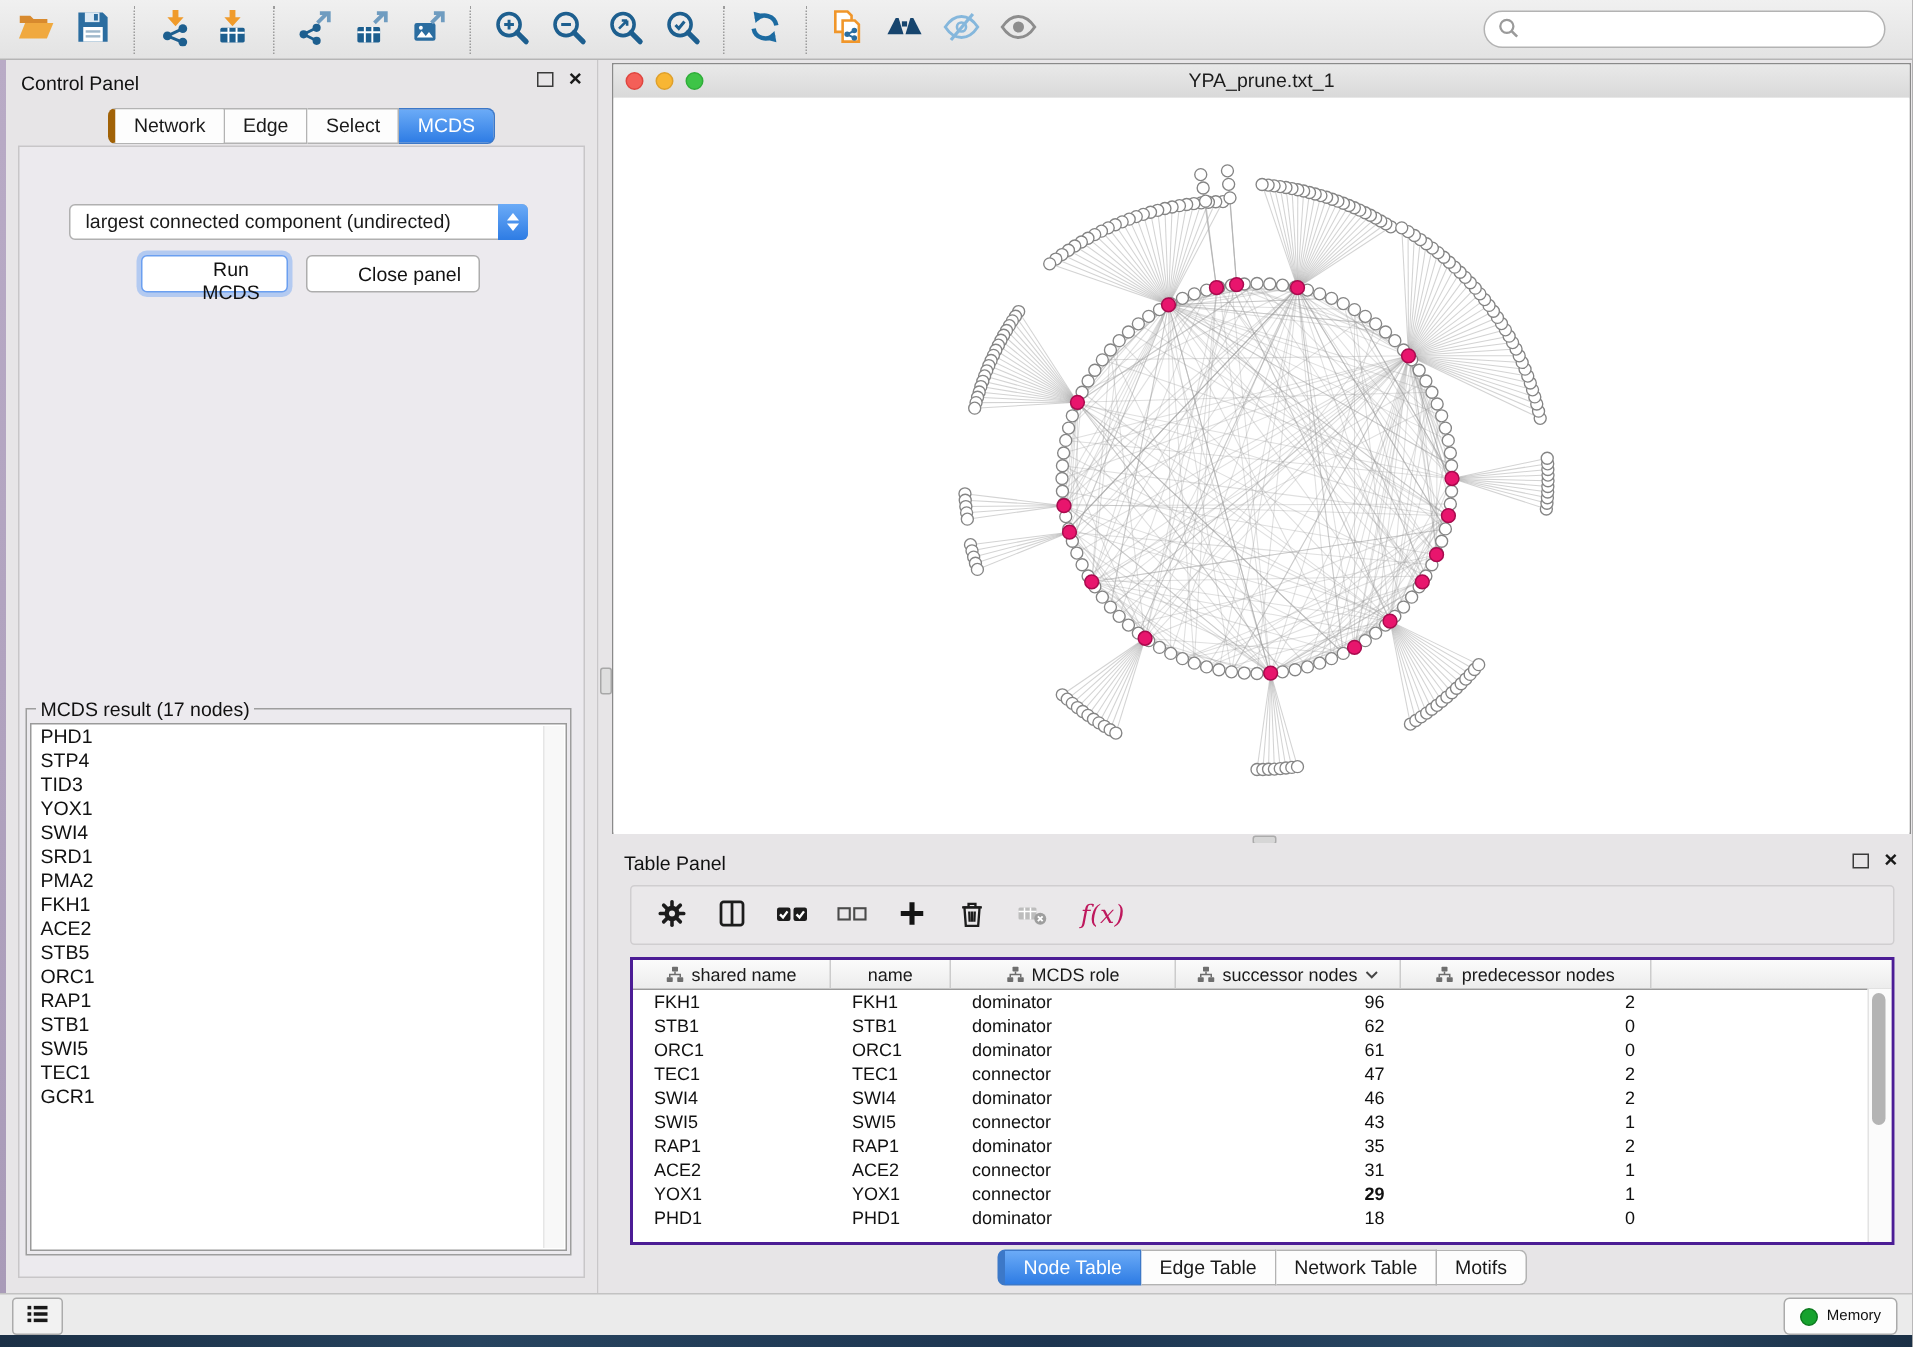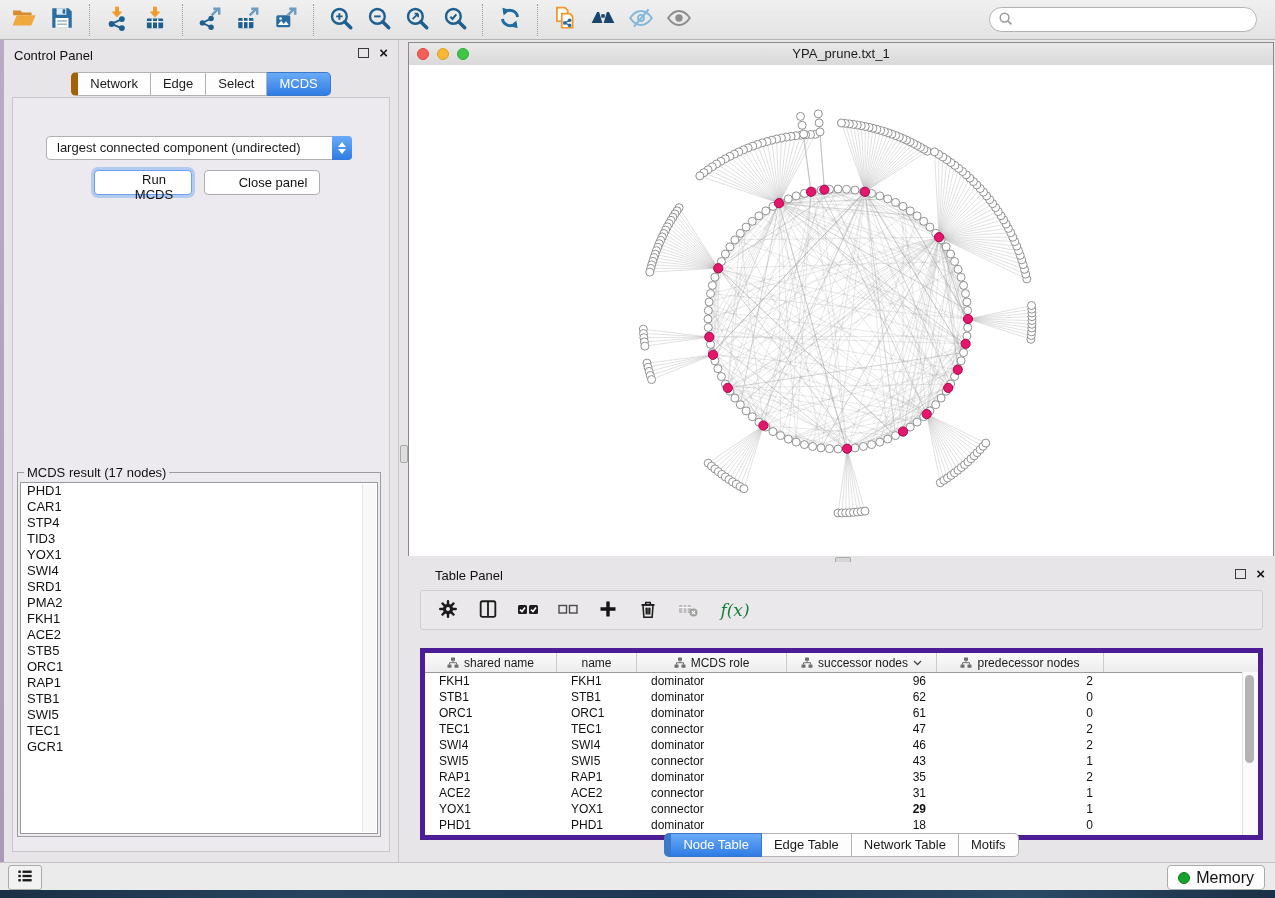--- a/index.html
+++ b/index.html
@@ -24,21 +24,21 @@
   
   .cpanel{position:absolute;left:4px;top:40px;width:395px;height:822px;background:#e7e5e7;box-sizing:border-box;border-right:1px solid #c9c7c9;}
   .panel-hdr{position:relative;height:30px;}
   .panel-hdr .ttl{position:absolute;left:10px;top:8px;font-size:13px;color:#111;}
   .winbtns{position:absolute;right:10px;top:7px;display:flex;gap:10px;align-items:center;}
   .float-ic{width:9px;height:8px;border:1.5px solid #3a3a3a;display:inline-block;}
   .close-ic{font-size:15px;font-weight:700;color:#1a1a1a;line-height:12px;}
   .seg{display:flex;}
   .seg-btn{height:22px;line-height:22px;padding:0 12px;background:#fdfdfd;border:1px solid #b3b3b3;border-left:none;
     font-size:13px;color:#1a1a1a;white-space:nowrap;}
-  .seg-btn:first-child{border-left:7px solid #a16207;border-radius:5px 0 0 5px;}
+  .seg-btn:first-child{border-left:5px solid #a16207;border-radius:5px 0 0 5px;}
   .seg-btn:last-child{border-radius:0 5px 5px 0;}
   .seg-btn.active{background:linear-gradient(#6babf7,#2e7ce4);color:#fff;border-color:#3c78c8;}
   .cp-tabs{position:absolute;top:32px;left:0;width:100%;display:flex;justify-content:center;}
   .cp-content{position:absolute;left:8px;right:8px;top:57px;bottom:10px;background:#eceaee;border:1px solid #c8c6c8;}
   .opt-label{position:absolute;top:16px;width:100%;text-align:center;font-size:13px;color:#111;}
   .select{position:absolute;left:33px;top:38px;width:306px;height:24px;background:#fff;border:1px solid #b0b0b0;border-radius:4px;box-sizing:border-box;}
   .select .val{position:absolute;left:10px;top:0;line-height:22px;font-size:13px;white-space:nowrap;}
   .spin{position:absolute;right:-1px;top:-1px;width:20px;height:24px;background:linear-gradient(#6babf7,#2e7ce4);
     border-radius:0 4px 4px 0;display:flex;flex-direction:column;align-items:center;justify-content:center;gap:2px;}
   .tri-up{width:0;height:0;border-left:4px solid transparent;border-right:4px solid transparent;border-bottom:5px solid #fff;}
@@ -66,40 +66,40 @@
   .light.yellow{background:#f8b633;border:1px solid #dfa02b;}
   .light.green{background:#3ec447;border:1px solid #2fae39;}
   .net-title{position:absolute;left:0;width:100%;top:3px;text-align:center;font-size:13px;color:#1c1c1c;}
   .net-canvas{position:absolute;left:0;top:22px;width:864px;height:491px;background:#fff;}
 
   
   .tpanel{position:absolute;left:408px;top:562px;width:867px;height:300px;background:#e7e5e7;box-sizing:border-box;}
   .tp-toolbar{position:absolute;left:12px;right:12px;top:28px;height:40px;background:#eae8ea;border:1px solid #d0ced0;
     border-radius:3px;display:flex;align-items:center;gap:10px;padding-left:12px;box-sizing:border-box;}
   .tp-tbtn{width:30px;height:30px;border:none;background:transparent;display:flex;align-items:center;justify-content:center;padding:0;}
-  .fx{font-family:"DejaVu Serif",serif;font-style:italic;font-size:17px;color:#15803d;}
-  .dtable{position:absolute;left:12px;right:12px;top:86px;height:192px;background:#fff;border:5px solid #4c1d95;box-sizing:border-box;overflow:hidden;}
+  .fx{font-family:"DejaVu Serif",serif;font-style:italic;font-size:17px;color:#be185d;}
+  .dtable{position:absolute;left:12px;right:12px;top:76px;height:192px;background:#fff;border:2px solid #4c1d95;box-sizing:border-box;overflow:hidden;}
   .thead{display:flex;height:19px;border-bottom:1px solid #9a9a9a;background:linear-gradient(#fbfbfb,#ececec);}
   .th{display:flex;align-items:center;justify-content:center;gap:5px;font-size:12px;color:#1a1a1a;
     border-right:1px solid #cccccc;box-sizing:border-box;height:19px;}
   .th.fill{border-right:none;flex:1;}
   .tbody{position:relative;}
   .tr{display:flex;height:16px;}
   .td{font-size:12px;color:#111;line-height:16px;box-sizing:border-box;padding-left:14px;white-space:nowrap;overflow:hidden;}
   .td.num{text-align:right;padding-left:0;padding-right:11px;}
   .vscroll{position:absolute;right:0;top:19px;bottom:0;width:15px;background:#fbfbfb;border-left:1px solid #e3e3e3;}
   .vthumb{position:absolute;left:2px;top:3px;width:9px;height:88px;background:#b4b4b4;border-radius:5px;}
   .tp-tabs{position:absolute;left:0;width:100%;top:271px;display:flex;justify-content:center;}
 
   
   .statusbar{position:absolute;left:0;top:862px;width:1275px;height:28px;background:#ebebeb;border-top:1px solid #c2c2c2;box-sizing:border-box;}
   .sb-left{position:absolute;left:8px;top:2px;width:32px;height:23px;background:#f2f2f2;border:1px solid #ababab;border-radius:3px;
     display:flex;align-items:center;justify-content:center;}
   .sb-mem{position:absolute;right:10px;top:2px;height:23px;background:#fdfdfd;border:1px solid #ababab;border-radius:4px;
-    display:flex;align-items:center;gap:6px;padding:0 10px;font-size:16px;color:#111;}
+    display:flex;align-items:center;gap:6px;padding:0 10px;font-size:10px;color:#111;}
   .memdot{width:12px;height:12px;border-radius:50%;background:#16a22e;border:1px solid #0e7a20;box-sizing:border-box;}
 </style>
 </head>
 <body>
 
 <div class="app">
 
   <div class="toolbar">
     <button class="tbtn">
         <span><svg width="26" height="26" viewBox="0 0 24 24">
@@ -279,21 +279,20 @@
             <span class="tri-dn"></span>
           </span>
       </div>
       <button class="btn focusring" style="left:81px;top:72px;width:98px;">Run MCDS</button>
       <button class="btn" style="left:191px;top:72px;width:116px;">Close panel</button>
       <fieldset class="mcds-fieldset">
         <legend>MCDS result (17 nodes)</legend>
         <div class="listbox" id="mcds-list">
 
         <div class="lb-item">PHD1</div>
-            <div class="lb-item">CAR1</div>
             <div class="lb-item">STP4</div>
             <div class="lb-item">TID3</div>
             <div class="lb-item">YOX1</div>
             <div class="lb-item">SWI4</div>
             <div class="lb-item">SRD1</div>
             <div class="lb-item">PMA2</div>
             <div class="lb-item">FKH1</div>
             <div class="lb-item">ACE2</div>
             <div class="lb-item">STB5</div>
             <div class="lb-item">ORC1</div>
@@ -1065,21 +1064,21 @@
         </svg>
     </div>
   </div>
 
   <div class="hsplit">
       <div class="grip"></div>
     </div>
 
   <div class="tpanel">
     <div class="panel-hdr" style="height:26px;">
-      <span class="ttl" style="left:27px;top:6px;">Table Panel</span>
+      <span class="ttl" style="left:8px;top:6px;">Table Panel</span>
       <span class="winbtns" style="top:6px;">
         <span class="float-ic"></span>
         <span class="close-ic">×</span>
       </span>
     </div>
     <div class="tp-toolbar">
       <button class="tp-tbtn">
           <span><svg width="22" height="22" viewBox="0 0 24 24">
               <g fill="#1c1c1c">
                 <rect x="10.7" y="2.2" width="2.6" height="19.6" rx="1.2"></rect>

